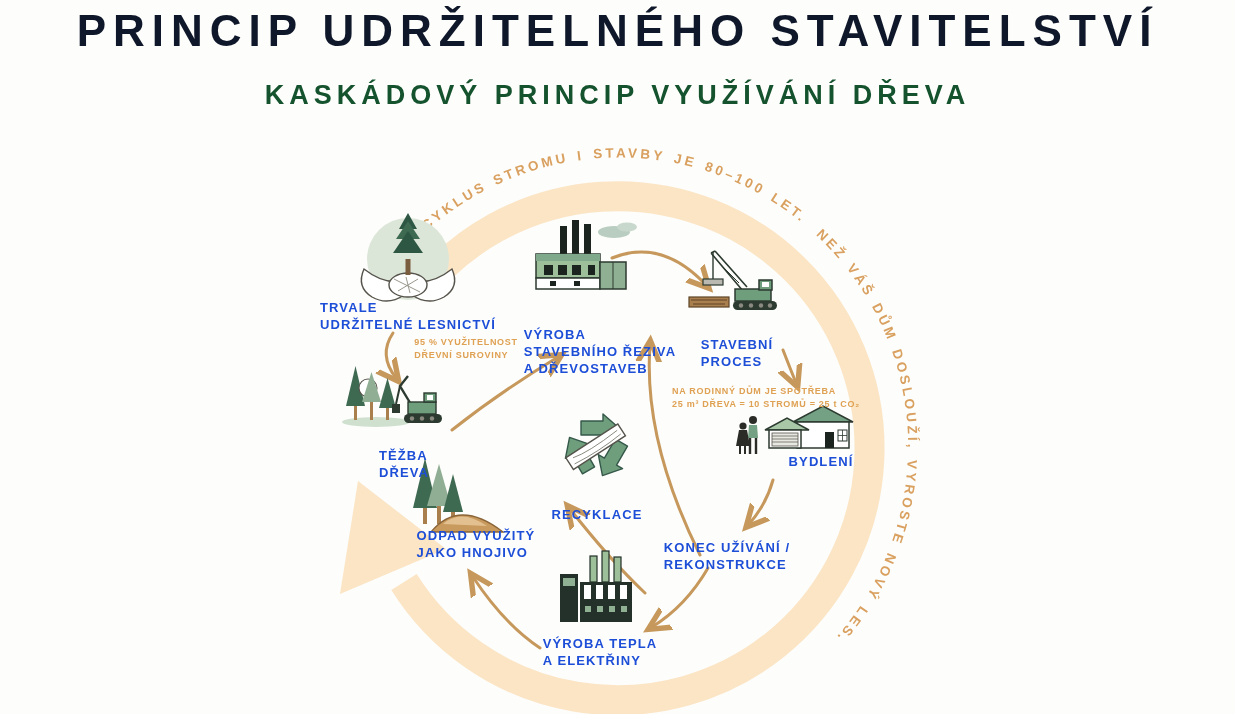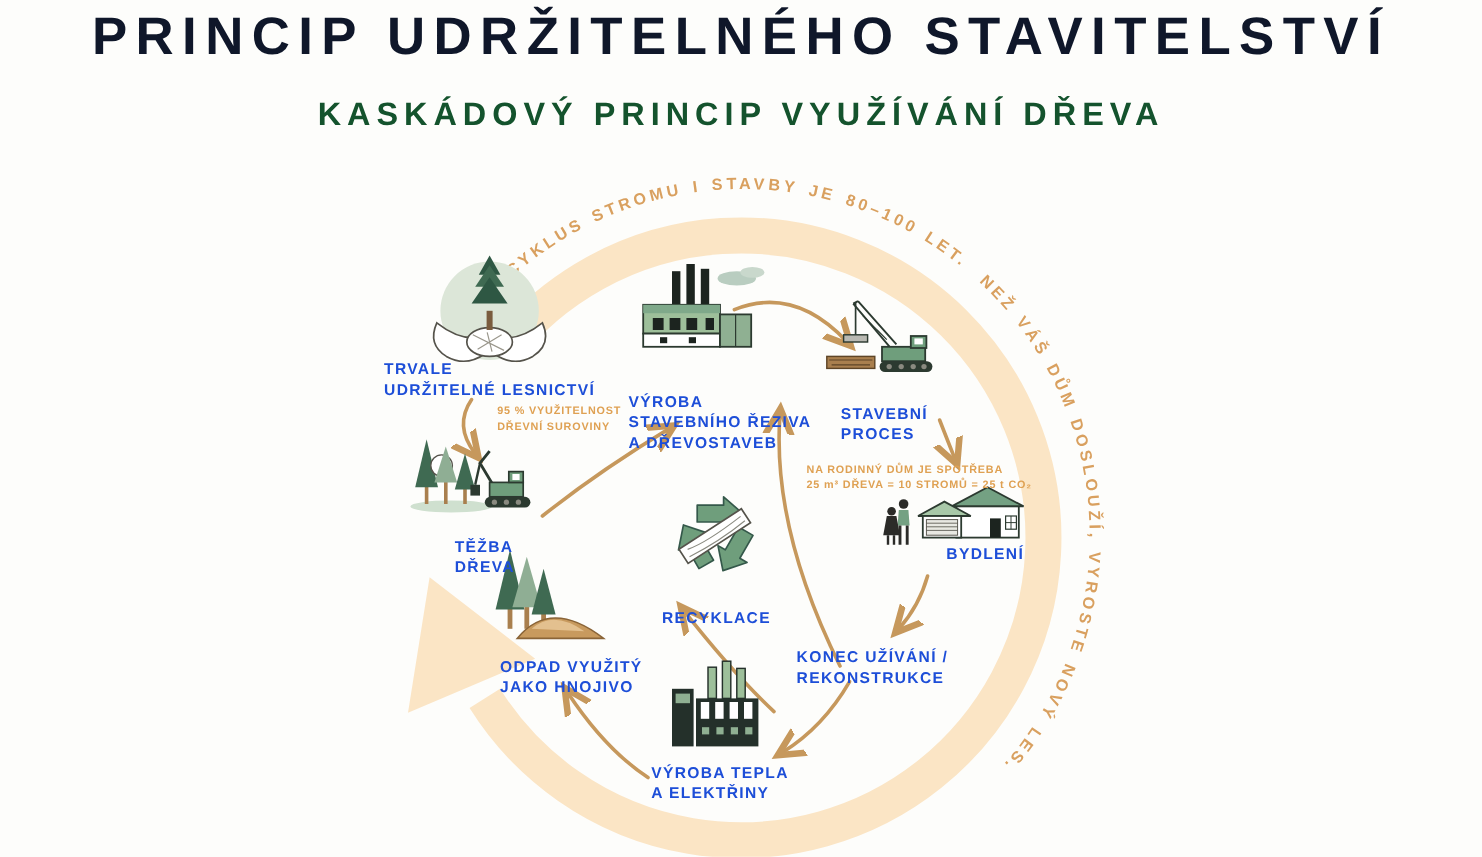--- a/index.html
+++ b/index.html
@@ -207,21 +207,21 @@
 <div class="node-label" style="left:580px;top:327px;margin-left:20px;">VÝROBA
 STAVEBNÍHO ŘEZIVA
 A DŘEVOSTAVEB</div>
 <div class="node-label" style="left:737px;top:337px;">STAVEBNÍ
 PROCES</div>
 <div class="node-label" style="left:800px;top:454px;padding-left:42px;">BYDLENÍ</div>
 <div class="node-label" style="left:727px;top:540px;">KONEC UŽÍVÁNÍ /
 REKONSTRUKCE</div>
 <div class="node-label" style="left:600px;top:636px;">VÝROBA TEPLA
 A ELEKTŘINY</div>
-<div class="node-label" style="left:476px;top:548px;">ODPAD VYUŽITÝ
+<div class="node-label" style="left:476px;top:528px;">ODPAD VYUŽITÝ
 JAKO HNOJIVO</div>
 <div class="node-label" style="left:404px;top:448px;">TĚŽBA
 DŘEVA</div>
 <div class="node-label" style="left:597px;top:475px;margin-top:32px;">RECYKLACE</div>
 
 <div class="annotation" style="left:466px;top:336px;">95 % VYUŽITELNOST
 DŘEVNÍ SUROVINY</div>
 <div class="annotation" style="left:766px;top:385px;">NA RODINNÝ DŮM JE SPOTŘEBA
 25 m³ DŘEVA = 10 STROMŮ = 25 t CO₂</div>
 

